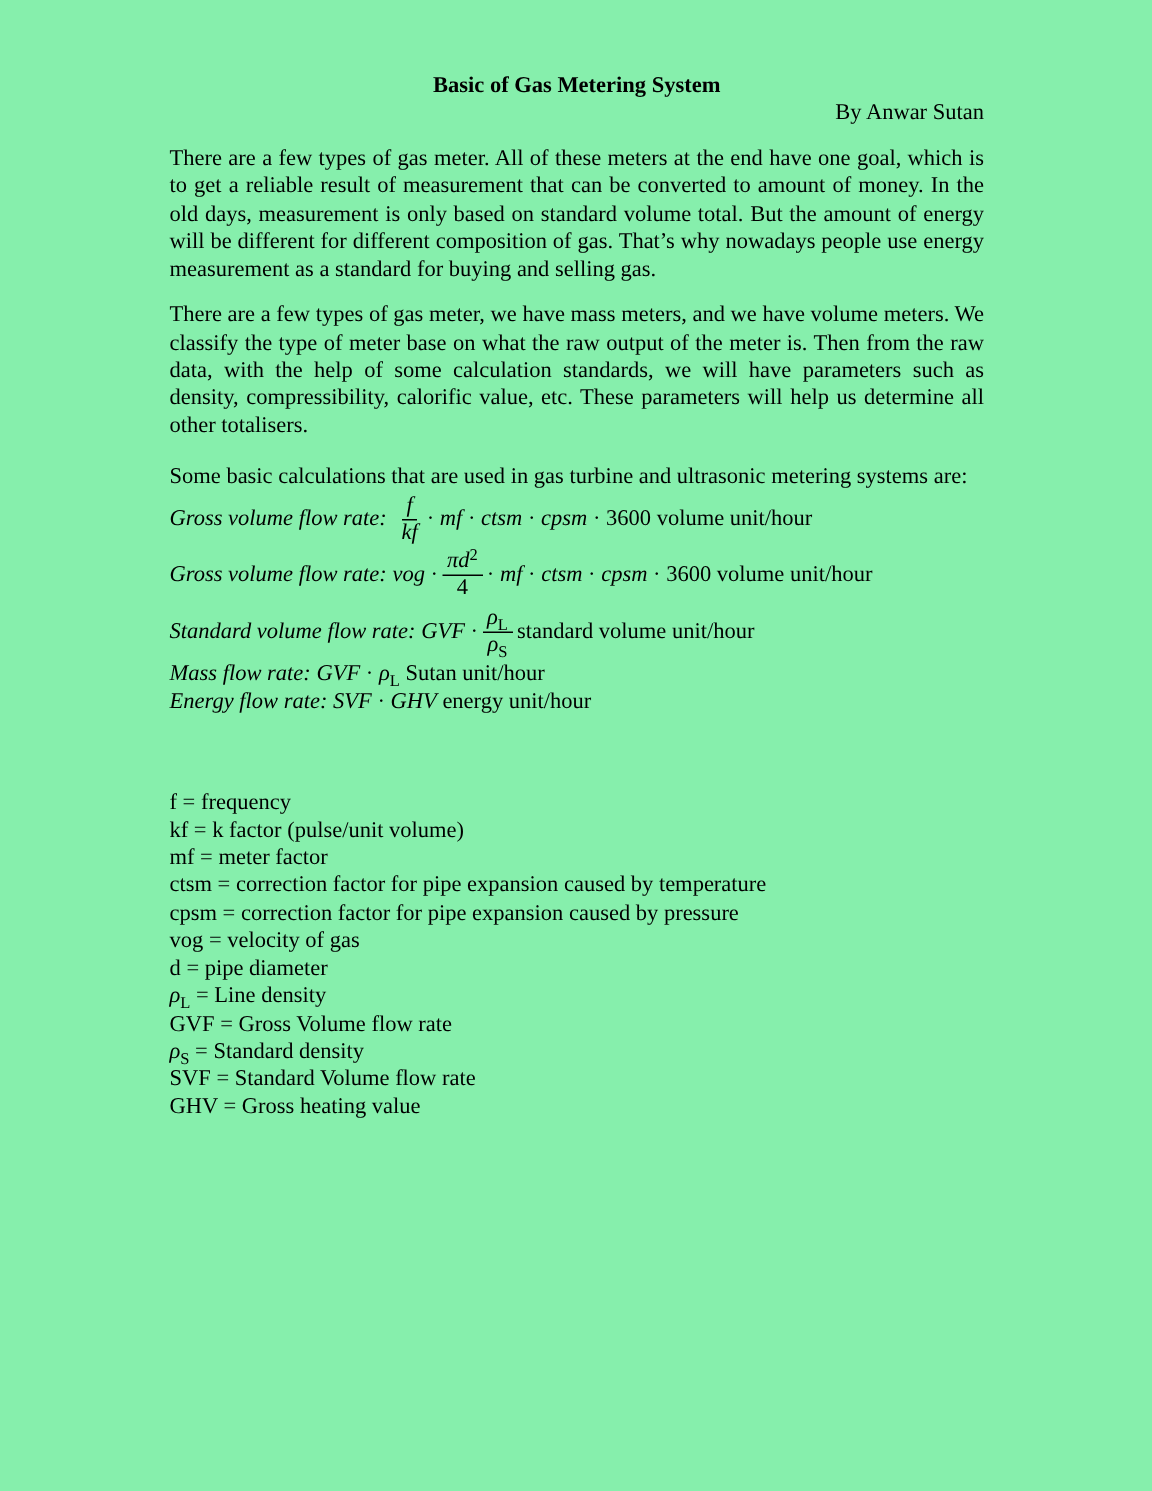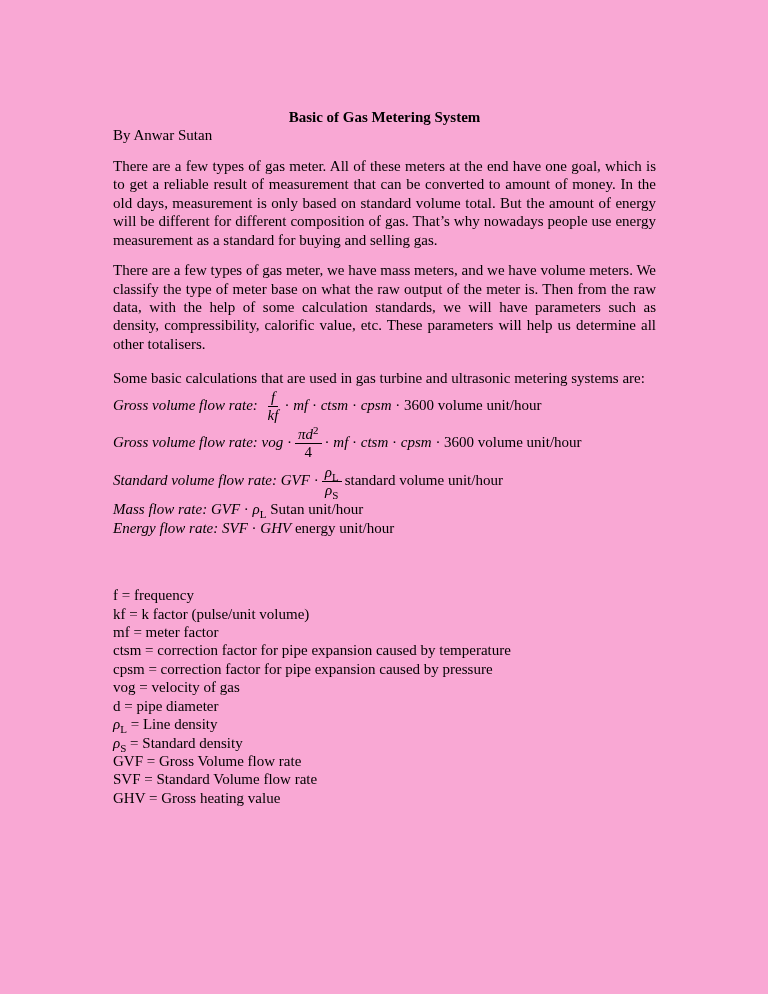--- a/index.html
+++ b/index.html
@@ -1,28 +1,28 @@
 <!DOCTYPE html>
 <html><head>
 <meta charset="utf-8">
 <style>
   html, body { margin:0; padding:0; background:#ffffff; }
   body { width:768px; height:994px; overflow:hidden; }
   .doc {
     box-sizing:border-box;
     width:768px; height:994px;
-    padding:108px 112px 0 113px;
+    padding:48px 112px 0 113px;
     font-family:"Liberation Serif", serif;
     font-size:15px;
     line-height:1.23;
     color:#000000;
-    background:#f9a8d4;
+    background:#86efac;
   }
   .title { text-align:center; font-weight:bold; margin:0; }
-  .byline { text-align:left; margin:0;font-family:Liberation Serif, serif; }
+  .byline { text-align:right; margin:0;font-family:Liberation Serif, serif; }
   .para { text-align:justify; margin:12px 0 0 0; }
   .calc-intro { margin:16px 0 0 0; }
   .formula { margin:0; }
   .f-label { white-space:pre;font-style:italic; }
   .it { font-style:italic; }
   .frac {
     display:inline-flex;
     flex-direction:column;
     align-items:center;
     vertical-align:middle;
@@ -69,18 +69,18 @@
 
   <div id="definitions" class="definitions">
       <div class="def-line"><span>f = frequency</span></div>
       <div class="def-line"><span>kf = k factor (pulse/unit volume)</span></div>
       <div class="def-line"><span>mf = meter factor</span></div>
       <div class="def-line"><span>ctsm = correction factor for pipe expansion caused by temperature</span></div>
       <div class="def-line"><span>cpsm = correction factor for pipe expansion caused by pressure</span></div>
       <div class="def-line"><span>vog = velocity of gas</span></div>
       <div class="def-line"><span>d = pipe diameter</span></div>
       <div class="def-line"><span class="it">ρ</span><sub>L</sub><span> = Line density</span></div>
+      <div class="def-line"><span>GVF = Gross Volume flow rate</span></div>
       <div class="def-line"><span class="it">ρ</span><sub>S</sub><span> = Standard density</span></div>
-      <div class="def-line"><span>GVF = Gross Volume flow rate</span></div>
       <div class="def-line"><span>SVF = Standard Volume flow rate</span></div>
       <div class="def-line"><span>GHV = Gross heating value</span></div>
     </div>
 </div>
 
 </body></html>

